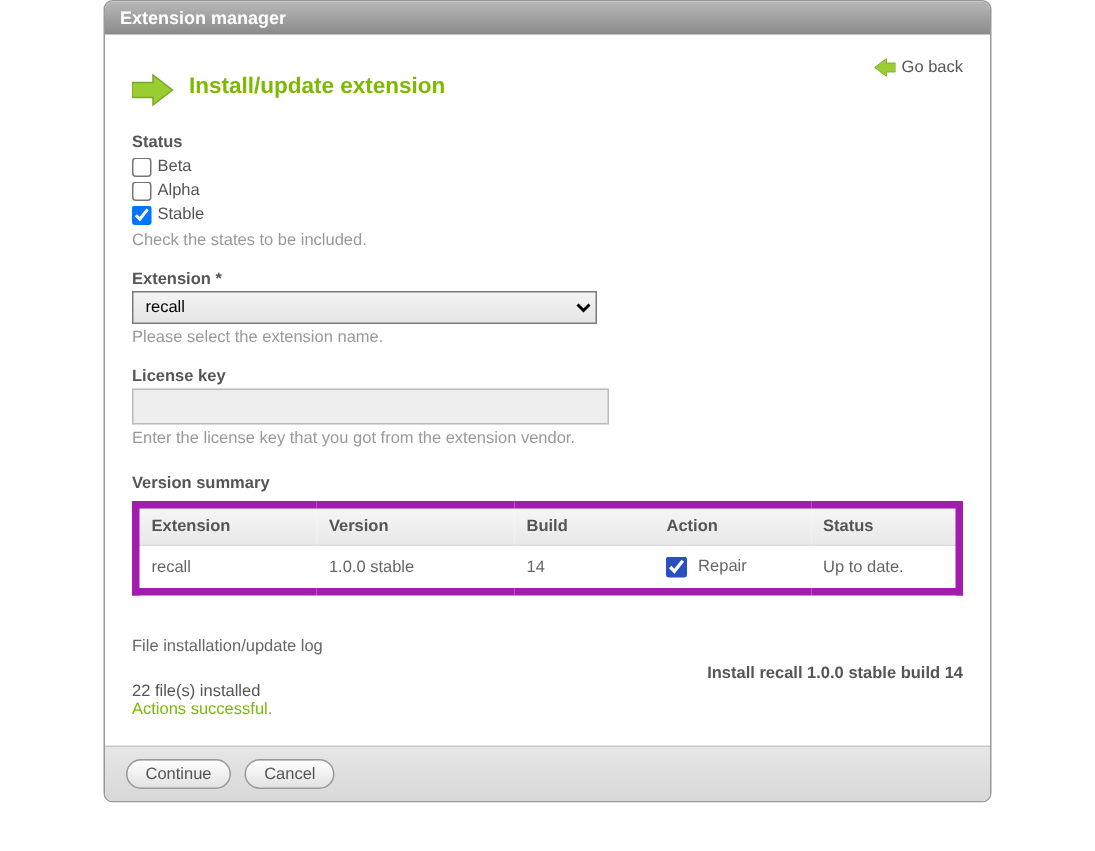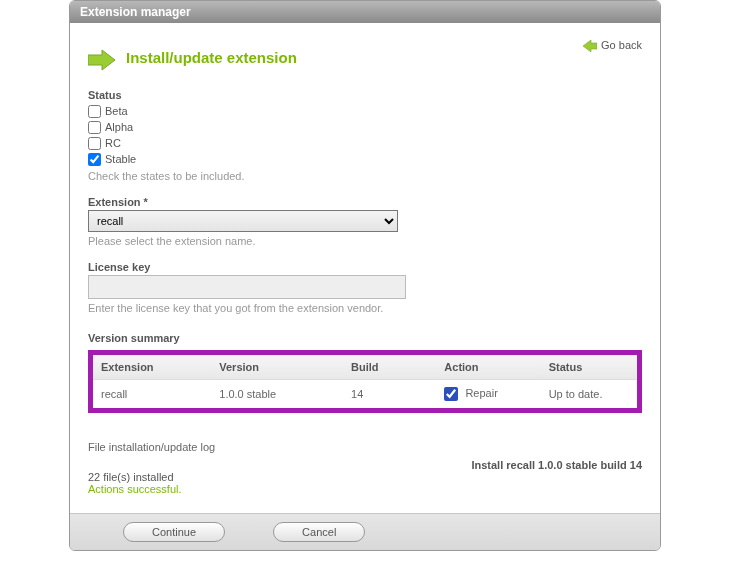--- a/index.html
+++ b/index.html
@@ -143,25 +143,24 @@
     border-top: 1px solid #c7c7c7;
     padding: 8px 14px;
   }
   .btn {
     display: inline-block;
     background: linear-gradient(to bottom, #fefefe, #e2e2e2);
     border: 1px solid #999;
     border-radius: 10px;
     color: #555;
     font-size: 11px;
-    padding: 3px 28px;
+    padding: 3px 12px;
     cursor: pointer;
     font-family: inherit;
     margin-right: 6px;
-    margin-left: 39px;
   }
   .clearfix::after { content:""; display:table; clear:both; }
 </style>
 </head>
 <body>
 
 <div class="window">
   <div class="titlebar">
     <span>Extension manager</span>
   </div>
@@ -183,24 +182,20 @@
 
     
     <div class="field-label">Status</div>
     <div class="checkbox-row">
       <input type="checkbox" style="">
       <span>Beta</span>
     </div>
     <div class="checkbox-row">
       <input type="checkbox" style="">
       <span>Alpha</span>
-    </div>
-    <div class="checkbox-row">
-      <input type="checkbox" style="">
-      <span>RC</span>
     </div>
     <div class="checkbox-row">
       <input type="checkbox" checked="" style="">
       <span>Stable</span>
     </div>
     <div class="field-help">Check the states to be included.</div>
 
     
     <div class="field-label">Extension *</div>
     <select class="ext-select">

